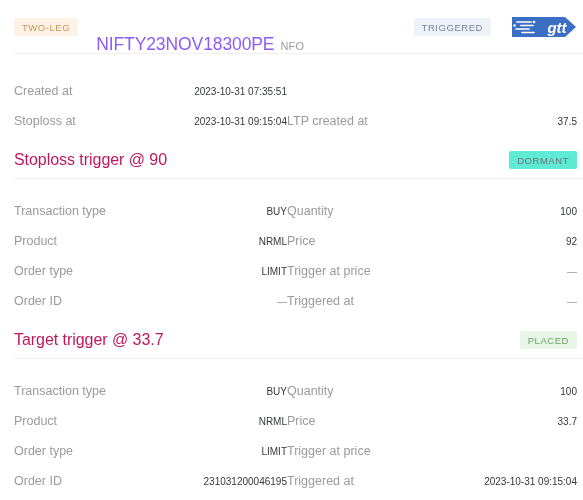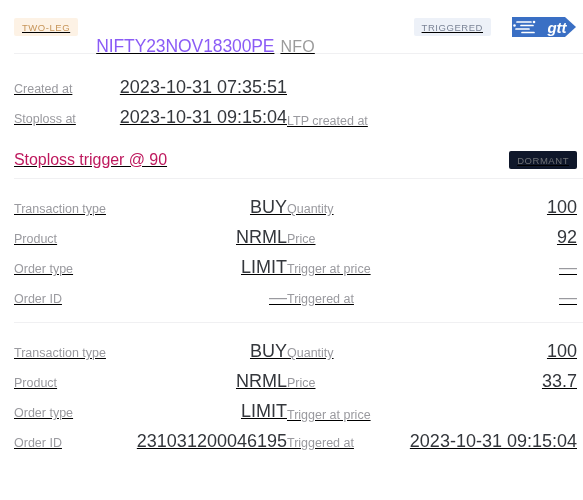--- a/index.html
+++ b/index.html
@@ -11,21 +11,20 @@
     font-family: "Liberation Sans", sans-serif;
     -webkit-font-smoothing: antialiased;
   }
 
   .panel {
     width: 583px;
     height: 500px;
     background: #ffffff;
     position: relative;
     overflow: hidden;
-    text-decoration: underline;
   }
 
   
   .header {
     display: flex;
     align-items: center;
     height: 53px;
     padding: 0 6px 0 14px;
   }
 
@@ -56,21 +55,21 @@
 
   .title {
     font-size: 17.5px;
     color: #8b5cf6;
     font-weight: 400;
     letter-spacing: -0.1px;
     white-space: nowrap;
   }
 
   .exchange {
-    font-size: 16px;
+    font-size: 11px;
     color: #9b9b9b;
     margin-left: 6px;
     letter-spacing: 0.2px;
     margin-top: 41px;
   }
 
   .badge-triggered {
     background: #edf1f8;
     color: #7b8496;
     margin-right: 20px;
@@ -114,21 +113,21 @@
   .lbl {
     color: #9a9a9f;
     font-size: 12.5px;
     font-weight: 400;
     white-space: nowrap;
     flex: 0 0 auto;
   }
 
   .val {
     color: #34373c;
-    font-size: 18px;
+    font-size: 10px;
     font-weight: 400;
     text-align: right;
     flex: 1 1 auto;
     white-space: nowrap;
     padding-left: 20px;
   }
 
   .val-muted { color: #9a9a9f; }
 
   
@@ -142,21 +141,21 @@
   .section-title {
     font-size: 16px;
     color: #be185d;
     font-weight: 400;
     letter-spacing: -0.05px;
     flex: 1 1 auto;
     white-space: nowrap;
   }
 
   .badge-dormant {
-    background: #0f172a;
+    background: #5eead4;
     color: #6f7276;
   }
 
   .badge-placed {
     background: #eaf5ea;
     color: #64a564;
   }
 
   .spacer-sm { height: 14px; }
   .spacer-xs { height: 9px; }
@@ -204,20 +203,21 @@
       </div>
     </div>
 
     <div class="row">
       <div class="cell cell-left">
         <span class="lbl">Stoploss at</span>
         <span class="val">2023-10-31 09:15:04</span>
       </div>
       <div class="cell cell-right">
         <span class="lbl">LTP created at</span>
+        <span class="val">37.5</span>
       </div>
     </div>
 
   </div>
 
   <div class="spacer-sm"></div>
 
   <div class="section-head">
     <span class="section-title">Stoploss trigger @ 90</span>
     <span class="badge badge-dormant">DORMANT</span>
@@ -270,20 +270,24 @@
       <div class="cell cell-right">
         <span class="lbl">Triggered at</span>
         <span class="val val-muted">—</span>
       </div>
     </div>
 
   </div>
 
   <div class="spacer-sm"></div>
 
+  <div class="section-head">
+    <span class="section-title">Target trigger @ 33.7</span>
+    <span class="badge badge-placed">PLACED</span>
+  </div>
 
   <div class="divider divider-full"></div>
 
   <div class="spacer-xs"></div>
 
   <div class="rows">
 
     <div class="row">
       <div class="cell cell-left">
         <span class="lbl">Transaction type</span>

